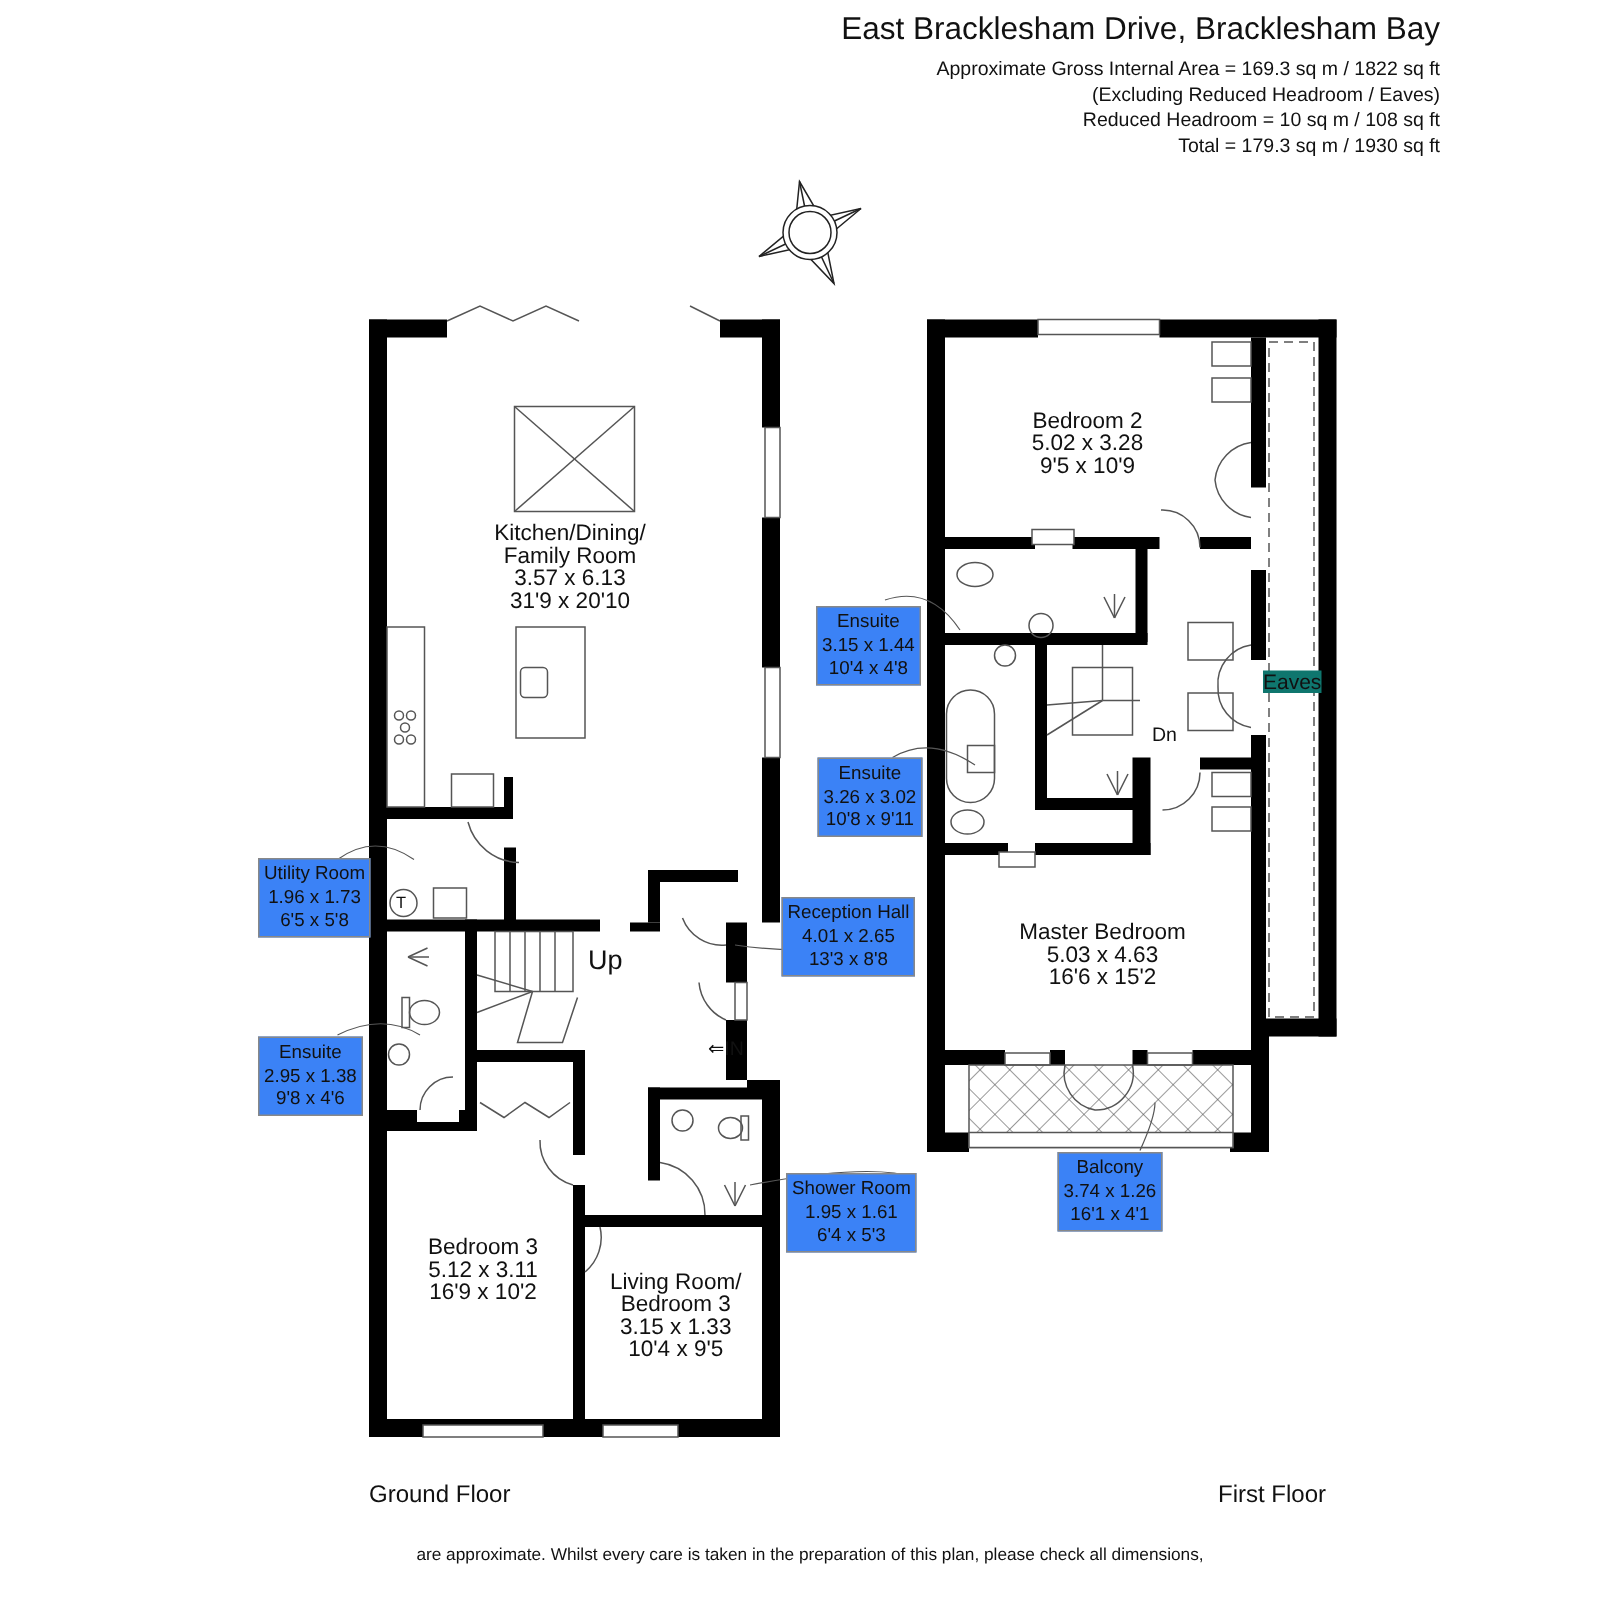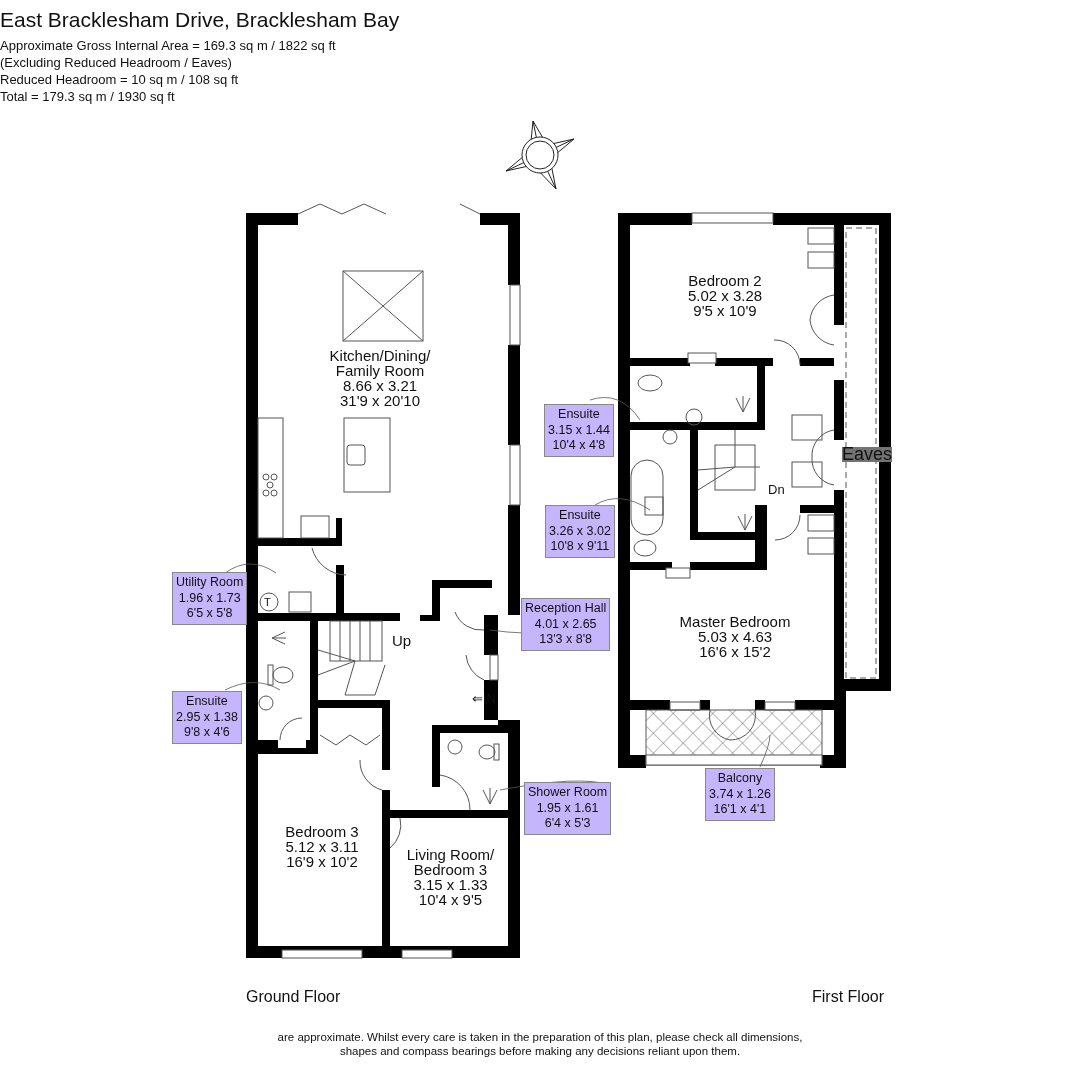--- a/index.html
+++ b/index.html
@@ -1,23 +1,23 @@
 <!DOCTYPE html>
 <html><head>
 <meta charset="utf-8">
 <style>
   html, body { margin:0; padding:0; background:#ffffff; }
   body { width:1080px; height:1080px; position:relative; overflow:hidden; font-family:"Liberation Sans", sans-serif; color:#111; }
-  .hdr { position:absolute; left:0; width:960px; text-align:left; }
+  .hdr { position:absolute; left:0; width:960px; text-align:right; }
   #title { top:8px; font-size:21px; }
   .sub { font-size:13px; line-height:16px; }
   #sub1 { top:38px; } #sub2 { top:55px; } #sub3 { top:72px; } #sub4 { top:89px; }
   svg.plan { position:absolute; left:0; top:0; }
   .lbl { position:absolute; text-align:center; font-size:15px; line-height:15px; white-space:nowrap; }
-  .box { position:absolute; border:1px solid #888; background:#c4b5fd; text-align:center; font-size:12.5px; line-height:15.5px; padding:2px 3px; white-space:nowrap; }
+  .box { position:absolute; border:1px solid #888; background:#3b82f6; text-align:center; font-size:12.5px; line-height:15.5px; padding:2px 3px; white-space:nowrap; }
   .floor { position:absolute; font-size:16px; top:988px; }
   #disclaimer { position:absolute; top:1030px; left:0; width:1080px; text-align:center; font-size:11.5px; line-height:14px; }
 </style>
 </head>
 <body>
 
 <div id="title" class="hdr">East Bracklesham Drive, Bracklesham Bay</div>
 <div id="sub1" class="hdr sub">Approximate Gross Internal Area = 169.3 sq m / 1822 sq ft</div>
 <div id="sub2" class="hdr sub">(Excluding Reduced Headroom / Eaves)</div>
 <div id="sub3" class="hdr sub">Reduced Headroom = 10 sq m / 108 sq ft</div>
@@ -258,21 +258,21 @@
     <path d="M595,505 Q620,490 650,510"></path>
     <path d="M608,618 Q560,640 490,630"></path>
     <path d="M610,785 Q580,775 500,790"></path>
     <path d="M760,767 Q770,745 770,735"></path>
   </g>
 </svg>
 
 <div class="lbl" style="left:320px;top:348px;width:120px;">
   <div>Kitchen/Dining/</div>
   <div>Family Room</div>
-  <div>8.66 x 3.21</div>
+  <div>3.57 x 6.13</div>
   <div>31'9 x 20'10</div>
 </div>
 <div class="box" style="left:172px;top:572px;">
   <div>Utility Room</div>
   <div>1.96 x 1.73</div>
   <div>6'5 x 5'8</div>
 </div>
 <div class="box" style="left:172px;top:691px;">
   <div>Ensuite</div>
   <div>2.95 x 1.38</div>
@@ -292,21 +292,21 @@
   <div>Bedroom 3</div>
   <div>5.12 x 3.11</div>
   <div>16'9 x 10'2</div>
 </div>
 <div class="lbl" style="left:393px;top:847px;width:115px;">
   <div>Living Room/</div>
   <div>Bedroom 3</div>
   <div>3.15 x 1.33</div>
   <div>10'4 x 9'5</div>
 </div>
-<div class="lbl" style="left:392px;top:633px;font-size:15px;">Up</div>
+<div class="lbl" style="left:392px;top:633px;font-size:18px;">Up</div>
 <div class="lbl" style="left:472px;top:657px;font-size:13px;margin-top:34px;"><span>⇐</span><span>IN</span></div>
 <div class="lbl" style="left:264px;top:595px;font-size:11px;">T</div>
 
 <div class="lbl" style="left:670px;top:273px;width:110px;">
   <div>Bedroom 2</div>
   <div>5.02 x 3.28</div>
   <div>9'5 x 10'9</div>
 </div>
 <div class="box" style="left:544px;top:404px;">
   <div>Ensuite</div>
@@ -322,21 +322,20 @@
   <div>Master Bedroom</div>
   <div>5.03 x 4.63</div>
   <div>16'6 x 15'2</div>
 </div>
 <div class="box" style="left:705px;top:768px;">
   <div>Balcony</div>
   <div>3.74 x 1.26</div>
   <div>16'1 x 4'1</div>
 </div>
 <div class="lbl" style="left:768px;top:482px;font-size:13px;">Dn</div>
-<div class="lbl" style="left:842px;top:447px;font-size:18px;background:#737373;">Eaves</div>
+<div class="lbl" style="left:842px;top:447px;font-size:14px;background:#0f766e;">Eaves</div>
 
 <div class="floor" style="left:246px;">Ground Floor</div>
 <div class="floor" style="left:812px;">First Floor</div>
 
 <div id="disclaimer">
   <div>are approximate. Whilst every care is taken in the preparation of this plan, please check all dimensions,</div>
-  <div>shapes and compass bearings before making any decisions reliant upon them.</div>
 </div>
 
 </body></html>

